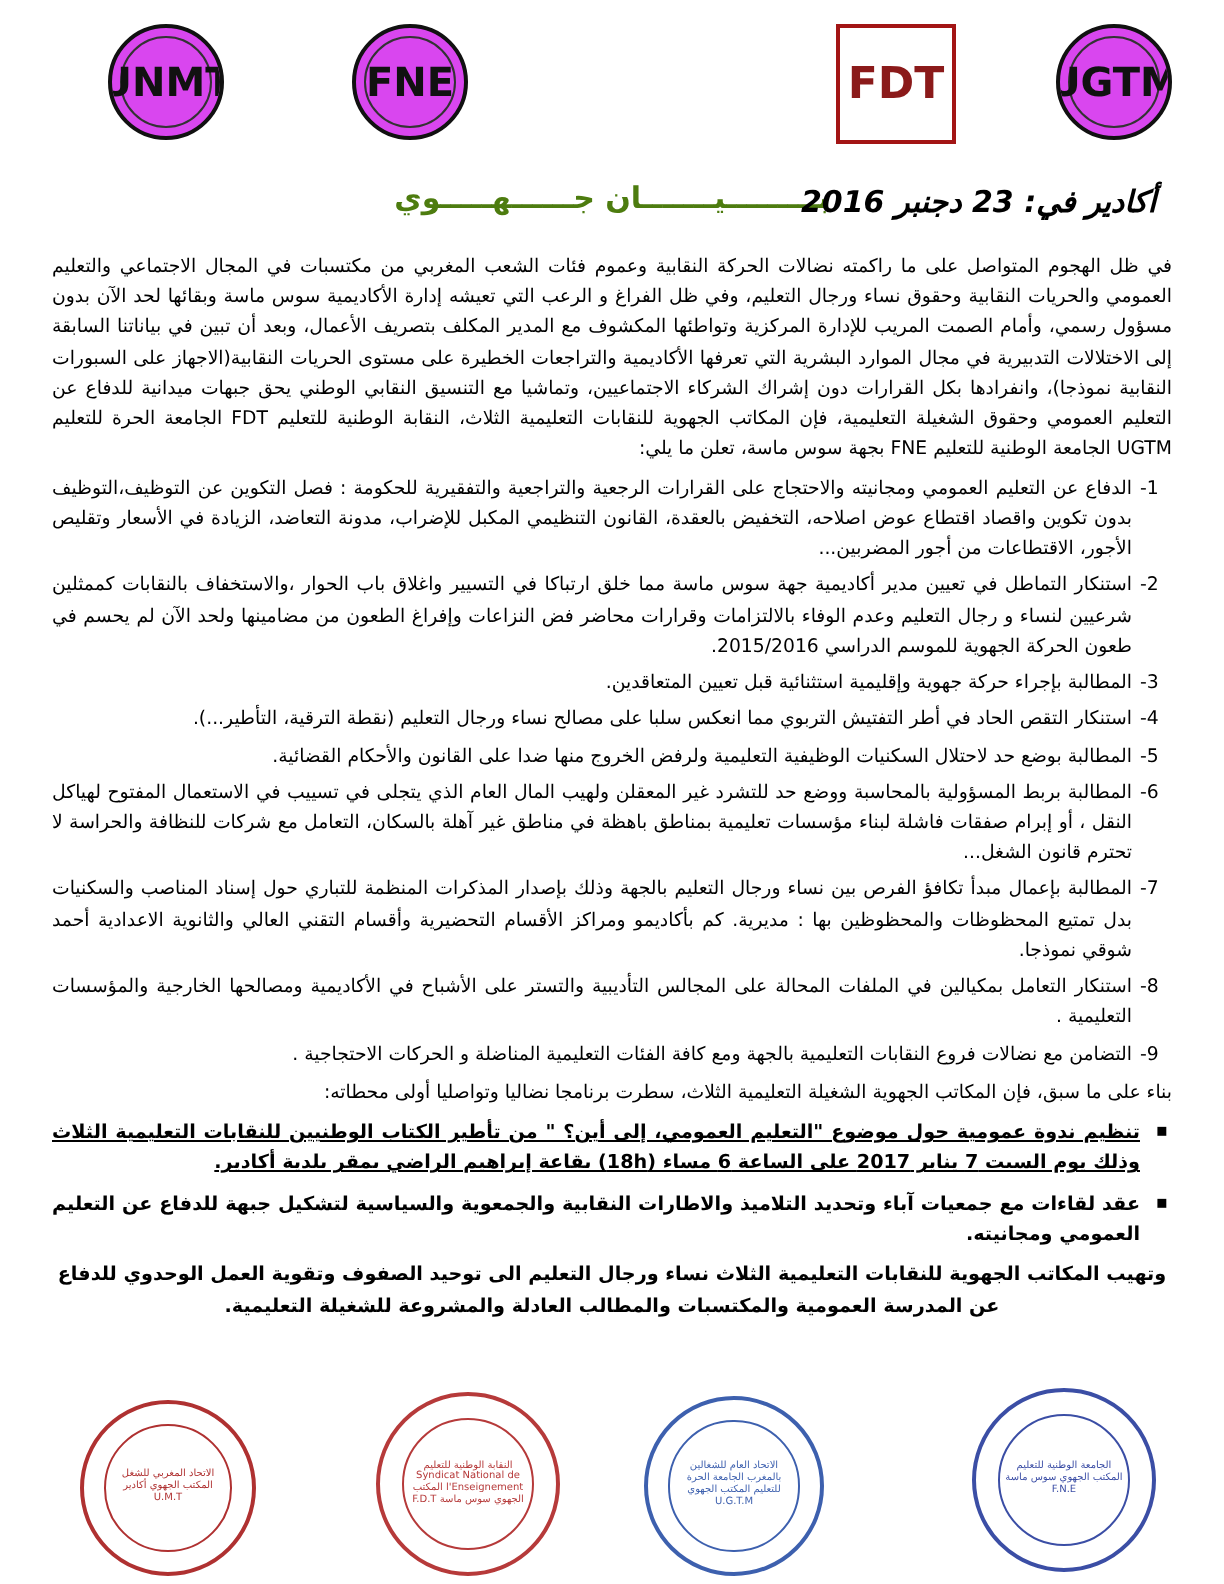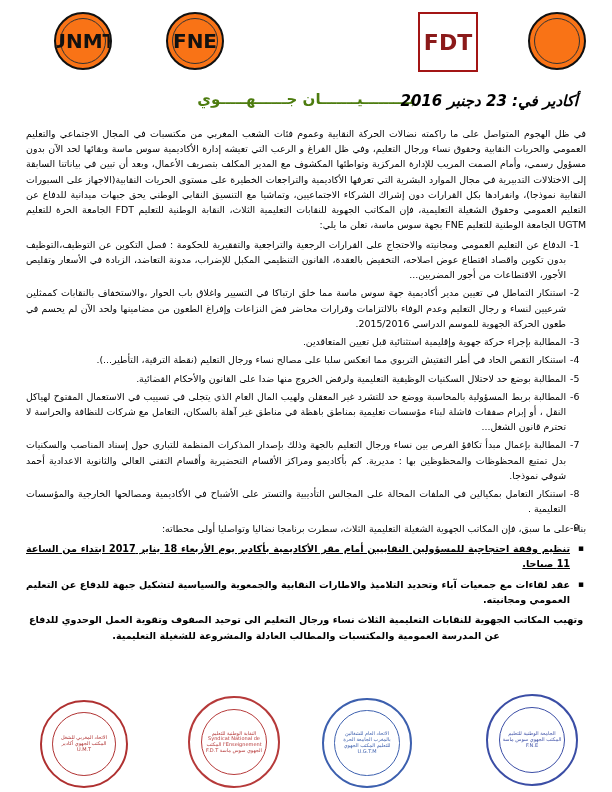--- a/index.html
+++ b/index.html
@@ -33,21 +33,21 @@
     position: absolute;
     top: 0;
   }
   .logo-circle {
     width: 54px;
     height: 54px;
     border-radius: 50%;
     border: 2px solid #111;
     position: relative;
     overflow: hidden;
-    background: #f97316;
+    background: #d946ef;
   }
   .logo-circle .inner-ring {
     position: absolute;
     inset: 4px;
     border-radius: 50%;
     border: 1px solid #333;
   }
   .logo-circle .glyph {
     position: absolute;
     inset: 0;
@@ -72,21 +72,21 @@
     font-size: 22px;
     color: #8b1a1a;
     font-weight: bold;
   }
   .logo-red {
     border-color: #a31515;
   }
 
   .logo-1 { right: 0; }
   .logo-2 { right: 108px; padding-left: 20px; }
-  .logo-3 { left: 140px; }
+  .logo-3 { left: 150px; }
   .logo-4 { left: 28px; }
 
   
   .title-row {
     position: relative;
     margin: 2px 26px 0 26px;
     height: 34px;
   }
   .doc-title {
     text-align: center;
@@ -234,20 +234,21 @@
 </head>
 <body>
 
 <div class="page">
 
   <div class="logo-row">
 
     <div class="logo logo-1">
       <div class="logo-circle">
         <div class="inner-ring"></div>
+        <div class="glyph">UGTM</div>
       </div>
     </div>
 
     <div class="logo logo-2">
       <div class="logo-sq logo-red">
         <div class="glyph">FDT</div>
       </div>
     </div>
 
     <div class="logo logo-3">
@@ -305,27 +306,28 @@
       <li>
         <span class="num">7-</span>
         <span>المطالبة بإعمال مبدأ تكافؤ الفرص بين نساء ورجال التعليم بالجهة وذلك بإصدار المذكرات المنظمة للتباري حول إسناد المناصب والسكنيات بدل تمتيع المحظوظات والمحظوظين بها : مديرية. كم بأكاديمو ومراكز الأقسام التحضيرية وأقسام التقني العالي والثانوية الاعدادية أحمد شوقي نموذجا.</span>
       </li>
       <li>
         <span class="num">8-</span>
         <span>استنكار التعامل بمكيالين في الملفات المحالة على المجالس التأديبية والتستر على الأشباح في الأكاديمية ومصالحها الخارجية والمؤسسات التعليمية .</span>
       </li>
       <li>
         <span class="num">9-</span>
+        <span>التضامن مع نضالات فروع النقابات التعليمية بالجهة ومع كافة الفئات التعليمية المناضلة و الحركات الاحتجاجية .</span>
       </li>
     </ol>
 
     <div class="after-list">بناء على ما سبق، فإن المكاتب الجهوية الشغيلة التعليمية الثلاث، سطرت برنامجا نضاليا وتواصليا أولى محطاته:</div>
 
     <ul class="actions">
-      <li class="u">تنظيم وقفة احتجاجية للمسؤولين النقابيين أمام مقر الأكاديمية بأكادير يوم الأربعاء 18 يناير 2017 ابتداء من الساعة 11 صباحا.</li>
+      <li class="u">تنظيم ندوة عمومية حول موضوع "التعليم العمومي، إلى أين؟ " من تأطير الكتاب الوطنيين للنقابات التعليمية الثلاث وذلك يوم السبت 7 يناير 2017 على الساعة 6 مساء (18h) بقاعة إبراهيم الراضي بمقر بلدية أكادير.</li>
       <li class="center">عقد لقاءات مع جمعيات آباء وتحديد التلاميذ والاطارات النقابية والجمعوية والسياسية لتشكيل جبهة للدفاع عن التعليم العمومي ومجانيته.</li>
     </ul>
 
     <div class="closing">وتهيب المكاتب الجهوية للنقابات التعليمية الثلاث نساء ورجال التعليم الى توحيد الصفوف وتقوية العمل الوحدوي للدفاع عن المدرسة العمومية والمكتسبات والمطالب العادلة والمشروعة للشغيلة التعليمية.</div>
 
   </div>
 
   <div class="stamps">
     <div class="stamp stamp-blue">
       <div class="st-inner">الجامعة الوطنية للتعليم

